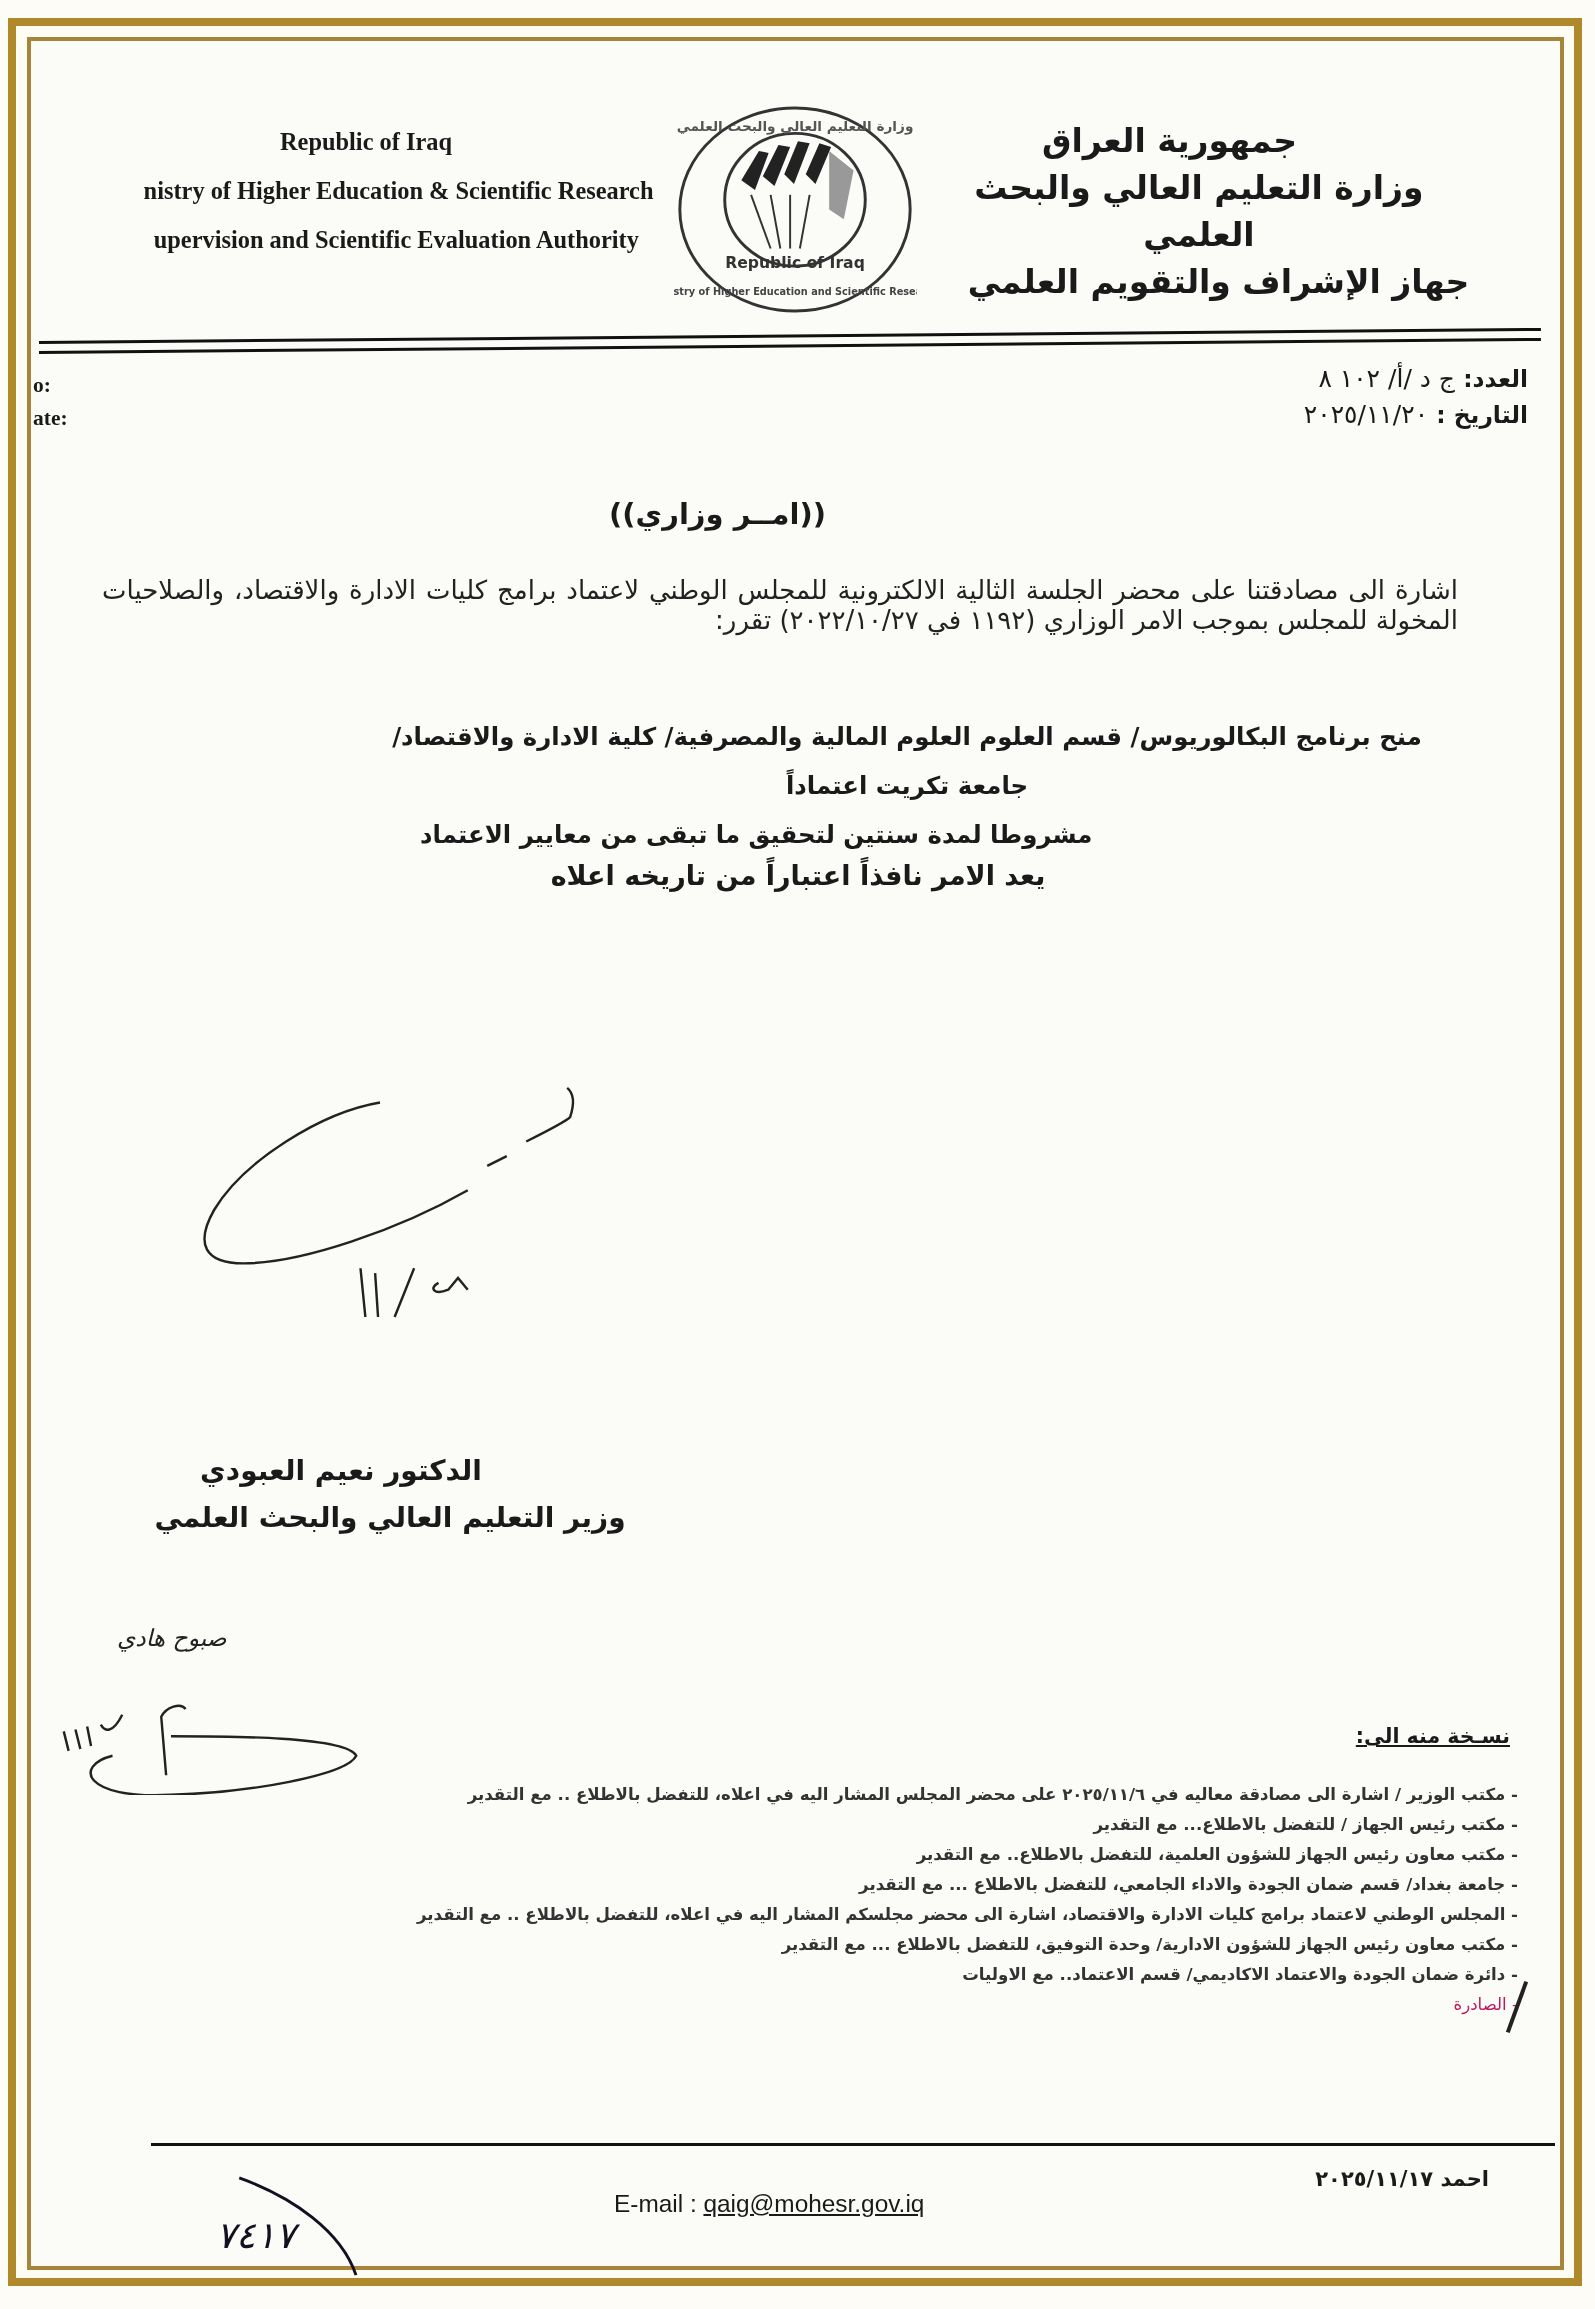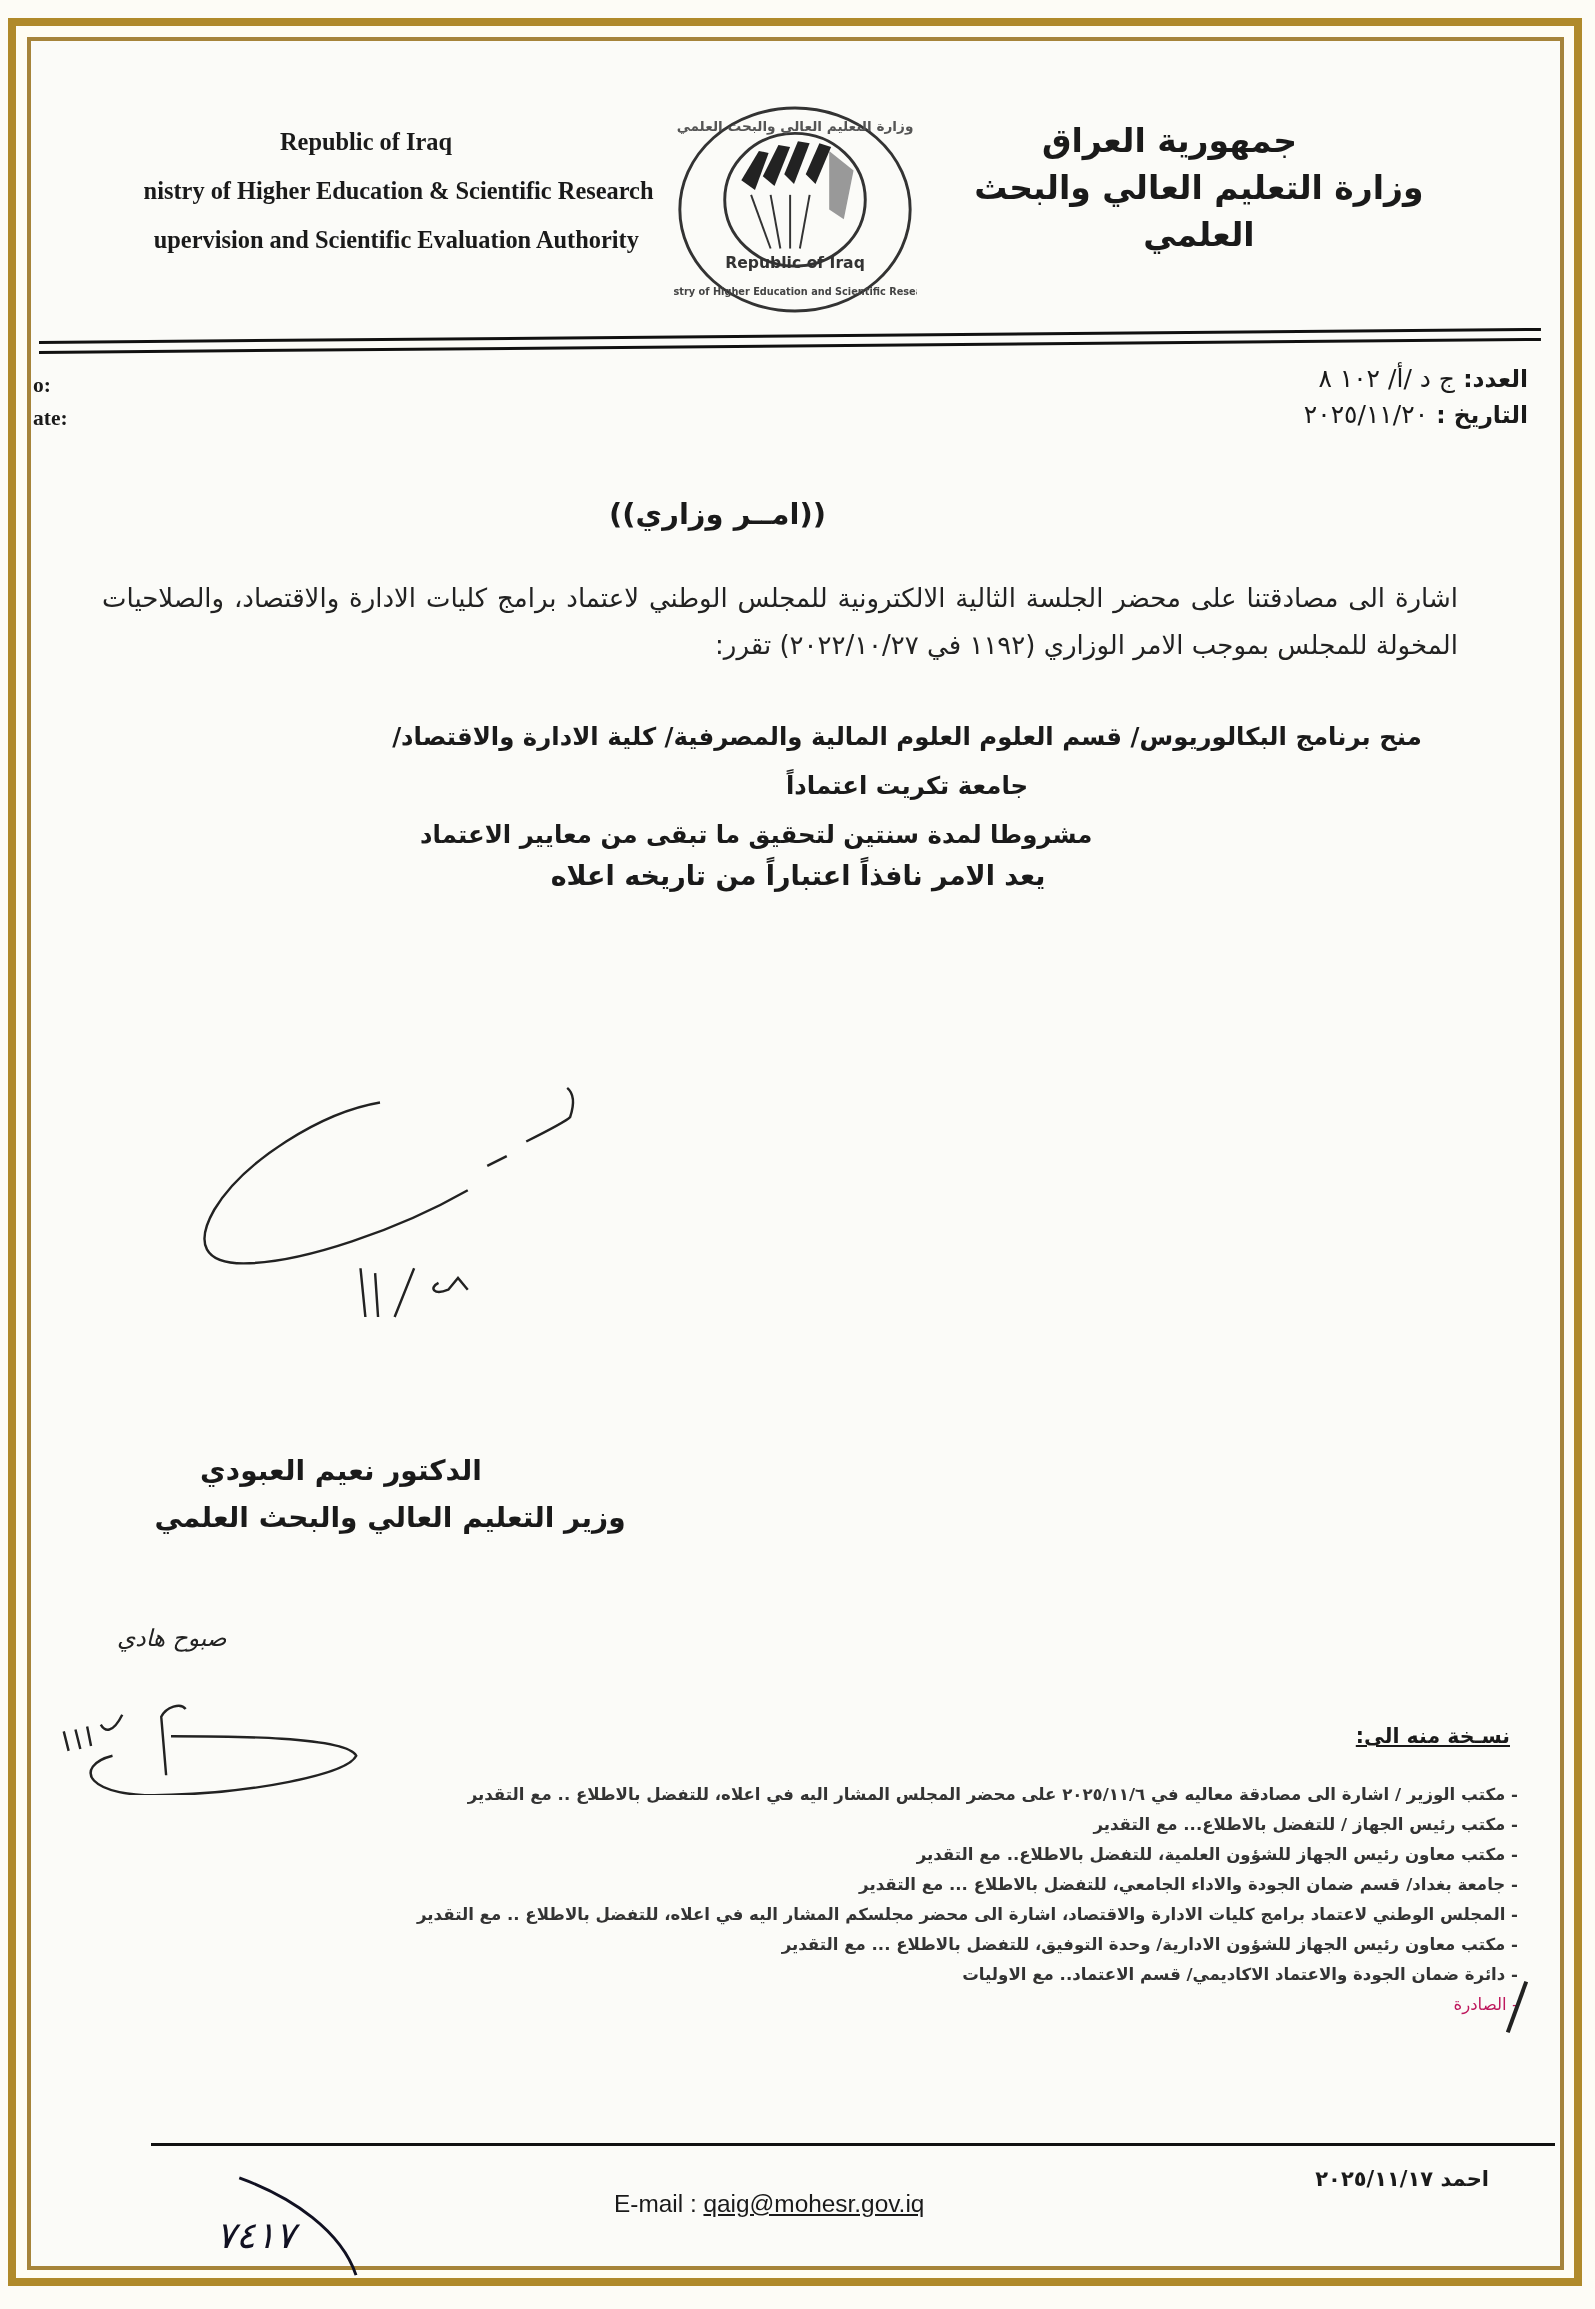--- a/index.html
+++ b/index.html
@@ -13,21 +13,21 @@
   }
   .frame-inner {
     position: absolute; left: 27px; top: 37px; width: 1537px; height: 2233px;
     border: 4.9px solid #a6843a; box-sizing: border-box; background: #fbfbf8;
   }
   .abs { position: absolute; }
   .en-head { font-family: "Liberation Serif", serif; font-weight: bold; font-size: 24.4px; line-height: 49px; text-align: center; }
   .ar { direction: rtl; font-family: "DejaVu Sans", sans-serif; }
   .ar-head { font-weight: bold; font-size: 33px; line-height: 47px; text-align: center; }
   .rule { position: absolute; left: 39px; height: 2.9px; background: #111; }
-  .para { font-size: 26px; line-height: 47px; text-align: justify; color: #222; }
+  .para { font-size: 26px; line-height: 30px; text-align: justify; color: #222; }
   .bold-line { font-weight: bold; font-size: 26px; line-height: 49px; text-align: center; }
   .cc-list { list-style: none; margin: 0; padding: 0; }
   .cc-list li { font-size: 16.6px; line-height: 30px; color: #333; font-weight: bold; }
   .cc-list li::before { content: "- "; }
   .seal { position: absolute; left: 673px; top: 102px; width: 244px; height: 215px; }
   .sig { position: absolute; }
 </style>
 </head>
 <body>
 
@@ -59,20 +59,21 @@
     </g>
     <text x="125" y="170" text-anchor="middle" font-family="DejaVu Sans, sans-serif" font-size="16" font-weight="bold" fill="#333">Republic of Iraq</text>
     <text x="125" y="30" text-anchor="middle" font-family="DejaVu Sans, sans-serif" font-size="14" font-weight="bold" fill="#555">وزارة التعليم العالي والبحث العلمي</text>
     <text x="125" y="198" text-anchor="middle" font-family="DejaVu Sans, sans-serif" font-size="10" font-weight="bold" fill="#444">Ministry of Higher Education and Scientific Research</text>
   </svg>
 </div>
 
 <div class="abs ar ar-head" style="left:926px; top:117px; width:546px;">
   <div style="padding-right:59px;">جمهورية العراق</div>
   <div>وزارة التعليم العالي والبحث العلمي</div>
+  <div style="padding-left:39px;">جهاز الإشراف والتقويم العلمي</div>
 </div>
 
 <div class="rule" style="top:341px; width:1502px; transform:rotate(-0.5deg); transform-origin:left;"></div>
 <div class="rule" style="top:351px; width:1502px; transform:rotate(-0.5deg); transform-origin:left;"></div>
 
 <div class="abs" style="left:33px; top:369px; font-family:'Liberation Serif', serif; font-weight:bold; font-size:21.5px; line-height:33px;">
   <div>o:</div>
   <div>ate:</div>
 </div>
 

